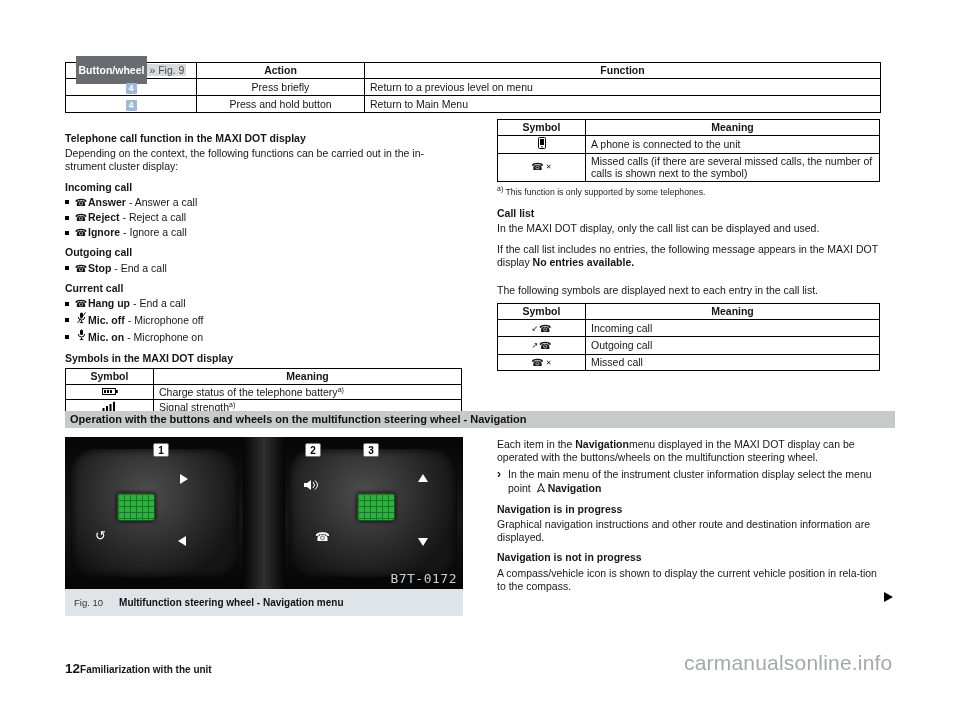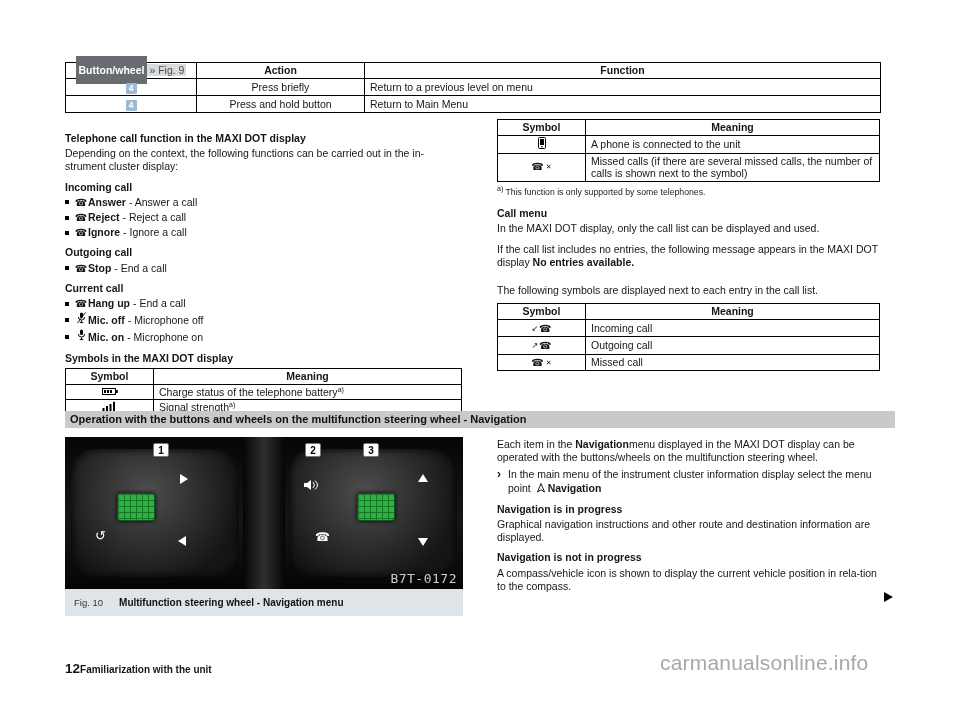--- a/index.html
+++ b/index.html
@@ -69,21 +69,21 @@
   .step-marker{flex:0 0 11px;font-weight:bold;font-size:12px;line-height:13px}
   .nav-icon{display:inline-block;vertical-align:-1px;margin:0 2px}
 
   .cont-arrow{left:884px;top:592px;width:0;height:0;border-left:9px solid #000;border-top:5px solid transparent;border-bottom:5px solid transparent}
 
   
   .footer{left:65px;top:662px;display:flex;align-items:baseline}
   .page-num{font-size:13.5px;font-weight:bold;margin-right:0}
   .footer-label{font-size:10px;font-weight:bold}
 
-  .watermark{left:660px;top:656px;font-size:21px;color:#a4a8ac;letter-spacing:.2px}
+  .watermark{left:684px;top:656px;font-size:21px;color:#a4a8ac;letter-spacing:.2px}
 </style>
 </head>
 <body>
 
 <table class="abs btn-table" style="left:65px;top:62px">
   <tbody>
       <tr>
     <th class="col1">
       <span class="hl-dark">Button/wheel</span><span class="hl-light">» Fig. 9</span>
     </th>
@@ -216,21 +216,21 @@
               <span>☎</span>
               <span class="x">✕</span>
             </span></td>
       <td style="height:28px">Missed calls (if there are several missed calls, the number of calls is shown next to the symbol)</td>
     </tr>
   </tbody>
     </table>
 
   <p class="footnote"><sup>a)</sup> <span>This function is only supported by some telephones.</span></p>
 
-  <h4 style="margin-top:9px">Call menu</h4>
+  <h4 style="margin-top:9px">Call list</h4>
   <p class="para">In the MAXI DOT display, only the call list can be displayed and used.</p>
   <p class="para" style="margin-top:8px"><span>If the call list includes no entries, the following message appears in the MAXI DOT display </span><b>No entries available.</b></p>
   <p class="para" style="margin-top:15px">The following symbols are displayed next to each entry in the call list.</p>
 
   <table style="width:383px;margin-top:5px">
     <tbody>
         <tr>
       <th class="sym-col">Symbol</th>
       <th>Meaning</th>
     </tr>

